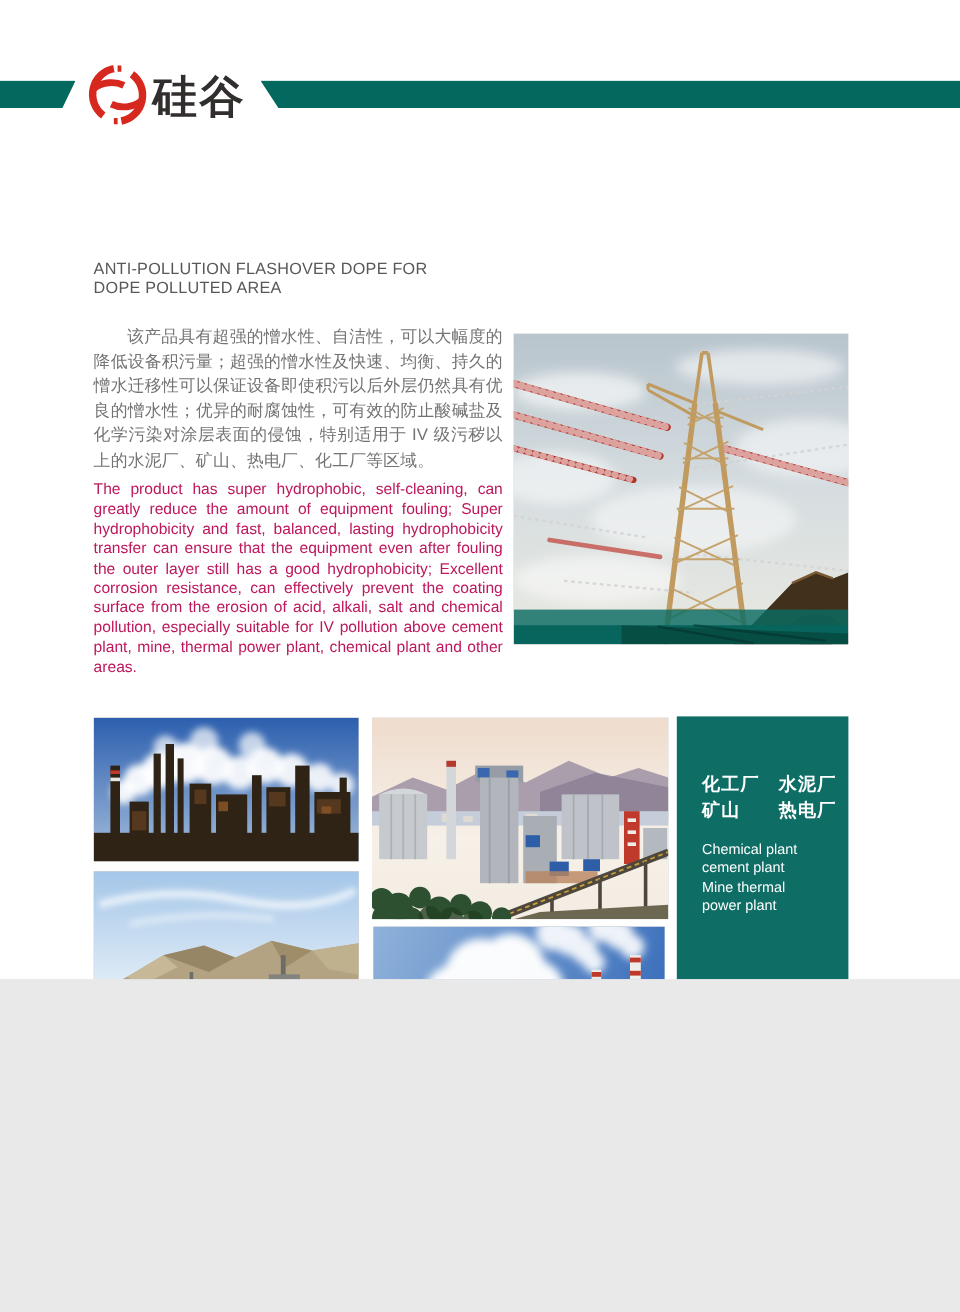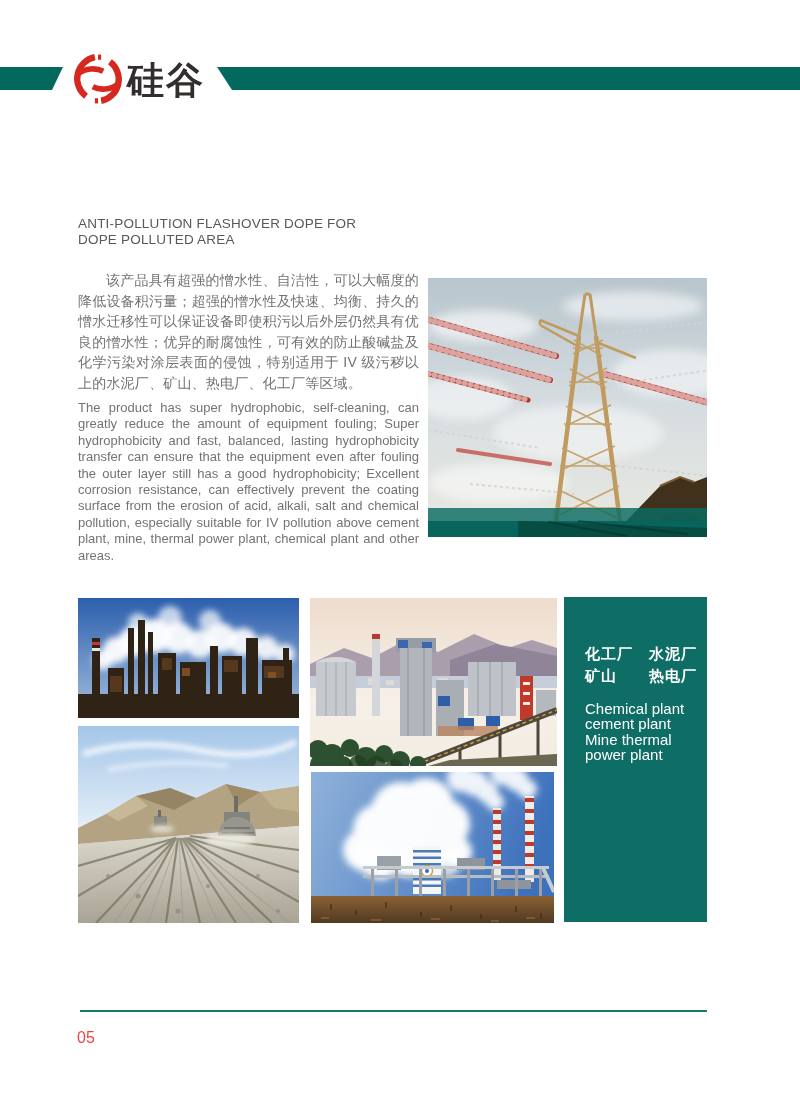--- a/index.html
+++ b/index.html
@@ -1,17 +1,17 @@
 <!DOCTYPE html>
 <html><head>
 <meta charset="utf-8">
 <style>
   html,body{margin:0;padding:0;background:#e9e9e9;}
   .page{
-    position:relative;width:800px;height:1093px;margin:0 auto;
+    position:relative;width:800px;height:816px;margin:0 auto;
     background:#ffffff;overflow:hidden;
     font-family:"Liberation Sans","DejaVu Sans",sans-serif;
   }
   
   .bar-left{position:absolute;left:0;top:67px;width:63px;height:23px;background:#03695f;
     clip-path:polygon(0 0,100% 0,calc(100% - 11px) 100%,0 100%);}
   .bar-right{position:absolute;left:217px;top:67px;width:583px;height:23px;background:#03695f;
     clip-path:polygon(0 0,100% 0,100% 100%,15px 100%);}
   .logo-mark{position:absolute;left:72px;top:53px;width:52px;height:52px;}
   .logo-text{position:absolute;left:127px;top:57px;font-size:37px;font-weight:900;
@@ -20,34 +20,34 @@
   .product-title{position:absolute;left:76px;top:149px;font-size:35px;font-weight:bold;
     color:#20796f;letter-spacing:1px;}
   .subtitle-cn{position:absolute;left:78px;top:188px;font-size:19.5px;font-weight:bold;
     color:#393434;letter-spacing:0.5px;}
   .subtitle-en{position:absolute;left:78px;top:216px;font-size:13.5px;color:#5a5857;
     line-height:15.5px;letter-spacing:0.2px;}
   
   .para-cn{position:absolute;left:78px;top:270px;width:341px;font-size:14px;line-height:20.5px;
     color:#737373;text-align:justify;text-indent:2em;letter-spacing:0.2px;}
   .para-en{position:absolute;left:78px;top:400px;width:341px;font-size:13px;line-height:16.4px;
-    color:#737373;text-align:justify;}
+    color:#be185d;text-align:justify;}
   
   .photo{position:absolute;overflow:hidden;background:#ccc;}
   .photo svg{display:block;width:100%;height:100%;}
   .photo-tower{left:428px;top:278px;width:279px;height:259px;}
   .photo-1{left:78px;top:598px;width:221px;height:120px;}
   .photo-2{left:78px;top:726px;width:221px;height:197px;}
   .photo-3{left:310px;top:598px;width:247px;height:168px;}
   .photo-4{left:311px;top:772px;width:243px;height:151px;}
   
   .side-panel{position:absolute;left:564px;top:597px;width:143px;height:325px;background:#0e6e66;}
   .side-cn{position:absolute;left:21px;top:46px;font-size:15px;font-weight:bold;color:#ffffff;
     line-height:22px;letter-spacing:1px;}
-  .side-en{position:absolute;left:21px;top:104px;font-size:15px;color:#ffffff;line-height:15.4px;}
+  .side-en{position:absolute;left:21px;top:104px;font-size:12px;color:#ffffff;line-height:15.4px;}
   
   .footer-line{position:absolute;left:80px;top:1010px;width:627px;height:2px;background:#15796d;}
   .page-number{position:absolute;left:77px;top:1029px;font-size:16px;color:#ef4444;}
 </style>
 </head>
 <body>
 
 <div class="page">
 
   <div class="bar-left"></div>

